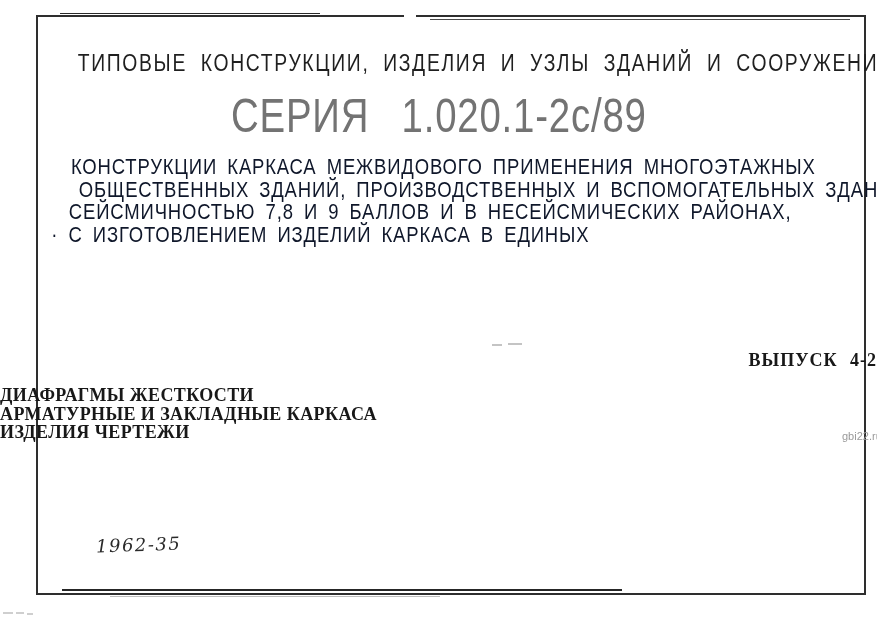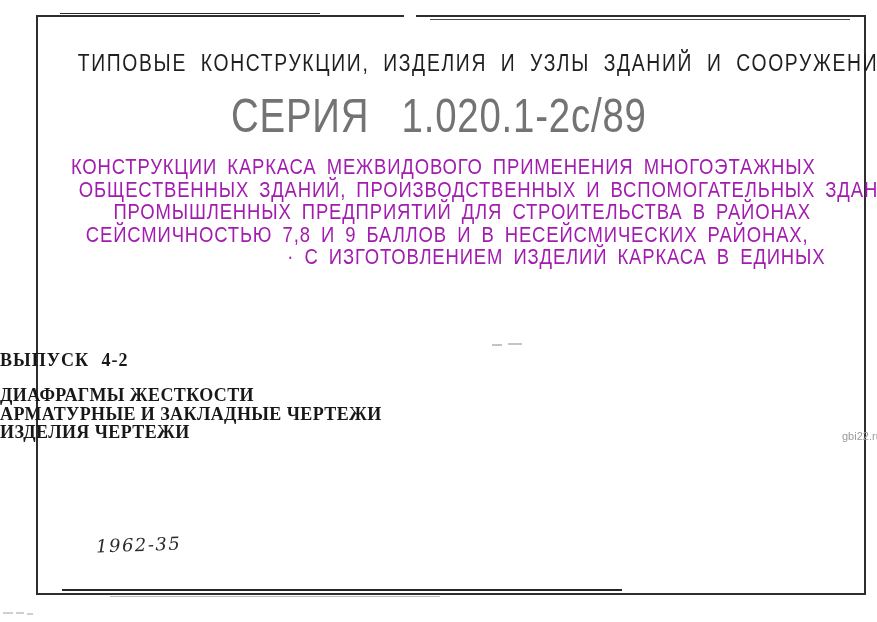--- a/index.html
+++ b/index.html
@@ -36,30 +36,30 @@
   }
   .series-title {
     top: 88px;
     font-size: 48px; letter-spacing: 1px; word-spacing: 26px;
     color: #737373;
   }
   .series-title > span { transform: scaleX(0.80); }
 
   .description-block {
     position: absolute; left: 0; top: 156px; width: 877px;
-    text-align: right; color: #a21caf;
+    text-align: left; color: #0f172a;
     font-size: 22px; letter-spacing: 1px; word-spacing: 5px;
     line-height: 22.6px;
   }
   .description-block .line { white-space: nowrap; }
   .description-block .line > span { display: inline-block; transform: scaleX(0.84); }
 
   .serif-center {
     position: absolute; left: 0; width: 877px;
-    text-align: left; white-space: nowrap;
+    text-align: right; white-space: nowrap;
     font-family: "Liberation Serif", serif; font-weight: bold;
     color: #181818;
   }
   .issue-label {
     top: 350px; font-size: 18px; letter-spacing: 1px; word-spacing: 7px;
   }
   .subtitle-block {
     position: absolute; left: 0; top: 386px; width: 877px;
     text-align: left;
     font-family: "Liberation Serif", serif; font-weight: bold;
@@ -104,32 +104,31 @@
     <span>ТИПОВЫЕ КОНСТРУКЦИИ, ИЗДЕЛИЯ И УЗЛЫ ЗДАНИЙ И СООРУЖЕНИЙ</span>
   </div>
 
   <div class="center-line series-title">
     <span>СЕРИЯ 1.020.1-2с/89</span>
   </div>
 
   <div class="description-block">
     <div class="line"><span>КОНСТРУКЦИИ КАРКАСА МЕЖВИДОВОГО ПРИМЕНЕНИЯ МНОГОЭТАЖНЫХ</span></div>
     <div class="line"><span>ОБЩЕСТВЕННЫХ ЗДАНИЙ, ПРОИЗВОДСТВЕННЫХ И ВСПОМОГАТЕЛЬНЫХ ЗДАНИЙ</span></div>
-    <div class="line"><span>ПРОМЫШЛЕННЫХ ПРЕДПРИЯТИЙ ДЛЯ СТРОИТЕЛЬСТВА В РАЙОНАХ</span></div>
     <div class="line"><span>СЕЙСМИЧНОСТЬЮ 7,8 И 9 БАЛЛОВ И В НЕСЕЙСМИЧЕСКИХ РАЙОНАХ,</span></div>
     <div class="line"><span>· С ИЗГОТОВЛЕНИЕМ ИЗДЕЛИЙ КАРКАСА В ЕДИНЫХ</span></div>
   </div>
 
   <div class="serif-center issue-label">
     <span>ВЫПУСК 4-2</span>
   </div>
 
   <div class="subtitle-block">
     <div>ДИАФРАГМЫ ЖЕСТКОСТИ</div>
-    <div>АРМАТУРНЫЕ И ЗАКЛАДНЫЕ ЧЕРТЕЖИ</div>
+    <div>АРМАТУРНЫЕ И ЗАКЛАДНЫЕ КАРКАСА</div>
     <div>ИЗДЕЛИЯ ЧЕРТЕЖИ</div>
   </div>
 
   <div class="handwritten-note">1962-35</div>
 
   <div class="site-watermark">gbi22.ru</div>
 
 </div>
 
 </body></html>

